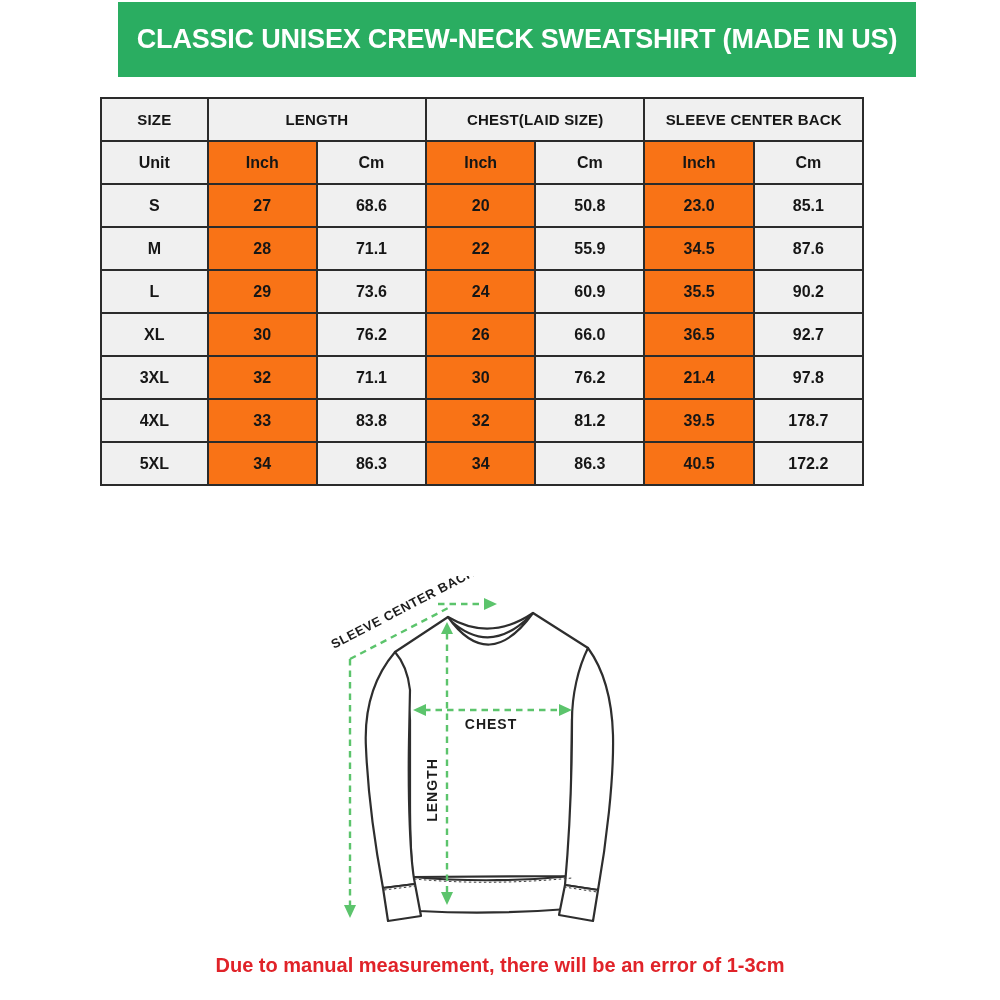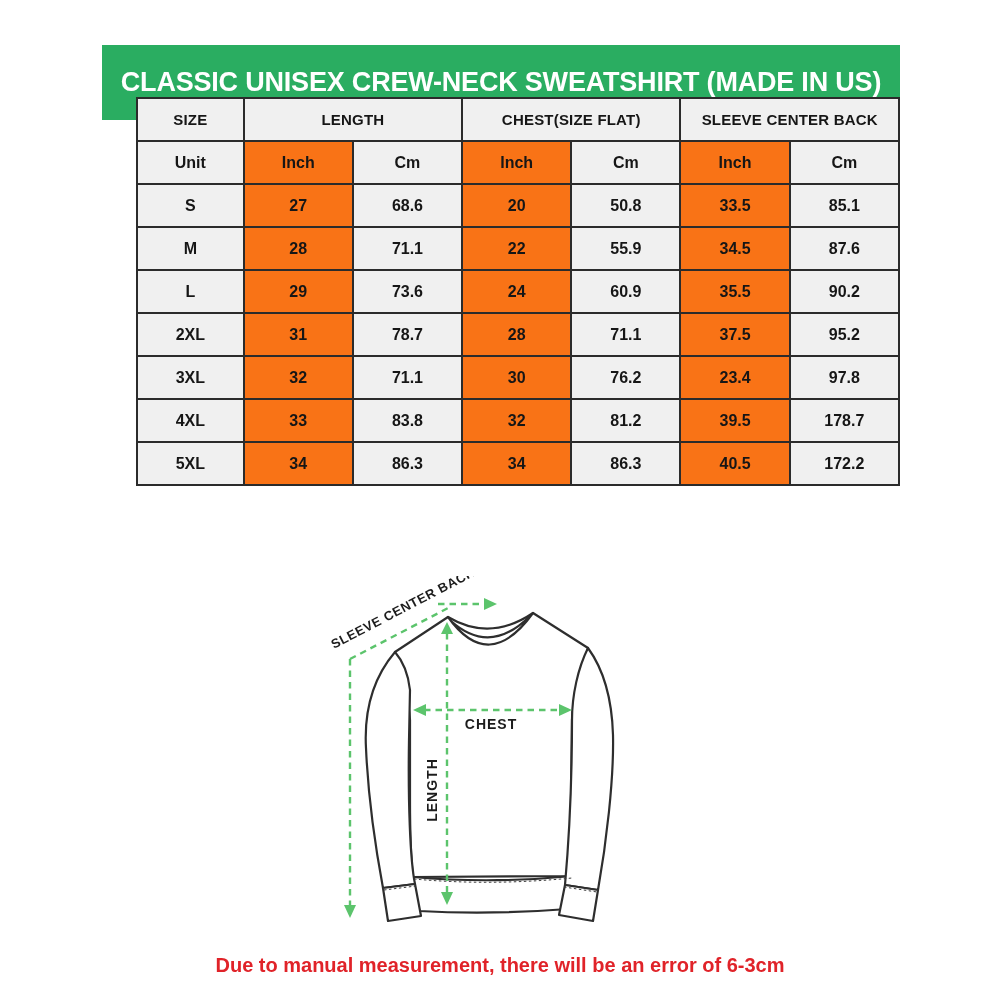--- a/index.html
+++ b/index.html
@@ -4,31 +4,30 @@
 <style>
   html, body { margin: 0; padding: 0; }
   body {
     width: 1000px; height: 1000px;
     background: #ffffff;
     font-family: "Liberation Sans", sans-serif;
     position: relative;
     overflow: hidden;
   }
   .banner {
-    position: absolute; left: 102px; top: 2px;
+    position: absolute; left: 118px; top: 2px;
     width: 798px; height: 75px;
     background: #2aad61;
     color: #ffffff;
     display: flex; align-items: center; justify-content: center;
     font-weight: 700; font-size: 27px; letter-spacing: -0.2px;
     white-space: nowrap;
-    margin-top: 43px;
   }
   table.size-chart {
-    position: absolute; left: 136px; top: 97px;
+    position: absolute; left: 100px; top: 97px;
     width: 764px;
     border-collapse: collapse;
     table-layout: fixed;
     border: 2px solid #2b2b2b;
   }
   table.size-chart th, table.size-chart td {
     border: 2px solid #2b2b2b;
     height: 41px;
     text-align: center;
     vertical-align: middle;
@@ -71,41 +70,41 @@
       <col style="width:14.33%">
     <col style="width:14.33%">
       <col style="width:14.33%">
     <col style="width:14.34%">
       <col style="width:14.34%">
   </colgroup>
   <thead>
     <tr>
       <th>SIZE</th>
       <th colspan="2">LENGTH</th>
-      <th colspan="2">CHEST(SIZE FLAT)</th>
+      <th colspan="2">CHEST(LAID SIZE)</th>
       <th colspan="2">SLEEVE CENTER BACK</th>
     </tr>
   </thead>
   <tbody>
       <tr>
         <td class="shade">Unit</td>
         <td class="plain">Inch</td>
         <td class="shade">Cm</td>
         <td class="plain">Inch</td>
         <td class="shade">Cm</td>
         <td class="plain">Inch</td>
         <td class="shade">Cm</td>
       </tr>
       <tr>
         <td class="shade">S</td>
         <td class="plain">27</td>
         <td class="shade">68.6</td>
         <td class="plain">20</td>
         <td class="shade">50.8</td>
-        <td class="plain">33.5</td>
+        <td class="plain">23.0</td>
         <td class="shade">85.1</td>
       </tr>
       <tr>
         <td class="shade">M</td>
         <td class="plain">28</td>
         <td class="shade">71.1</td>
         <td class="plain">22</td>
         <td class="shade">55.9</td>
         <td class="plain">34.5</td>
         <td class="shade">87.6</td>
@@ -113,35 +112,35 @@
       <tr>
         <td class="shade">L</td>
         <td class="plain">29</td>
         <td class="shade">73.6</td>
         <td class="plain">24</td>
         <td class="shade">60.9</td>
         <td class="plain">35.5</td>
         <td class="shade">90.2</td>
       </tr>
       <tr>
-        <td class="shade">2XL</td>
-        <td class="plain">31</td>
-        <td class="shade">78.7</td>
-        <td class="plain">28</td>
-        <td class="shade">71.1</td>
-        <td class="plain">37.5</td>
-        <td class="shade">95.2</td>
+        <td class="shade">XL</td>
+        <td class="plain">30</td>
+        <td class="shade">76.2</td>
+        <td class="plain">26</td>
+        <td class="shade">66.0</td>
+        <td class="plain">36.5</td>
+        <td class="shade">92.7</td>
       </tr>
       <tr>
         <td class="shade">3XL</td>
         <td class="plain">32</td>
         <td class="shade">71.1</td>
         <td class="plain">30</td>
         <td class="shade">76.2</td>
-        <td class="plain">23.4</td>
+        <td class="plain">21.4</td>
         <td class="shade">97.8</td>
       </tr>
       <tr>
         <td class="shade">4XL</td>
         <td class="plain">33</td>
         <td class="shade">83.8</td>
         <td class="plain">32</td>
         <td class="shade">81.2</td>
         <td class="plain">39.5</td>
         <td class="shade">178.7</td>
@@ -202,14 +201,14 @@
       <polygon points="559,704 559,716 572,710"></polygon>
     </g>
 
     <text class="svg-label" x="334" y="649" font-size="13" letter-spacing="0.6" transform="rotate(-27.5 334 649)">SLEEVE CENTER BACK</text>
     <text class="svg-label" x="491" y="729" font-size="14" letter-spacing="1" text-anchor="middle">CHEST</text>
     <text class="svg-label" x="437" y="790" font-size="14" letter-spacing="1" text-anchor="middle" transform="rotate(-90 437 790)">LENGTH</text>
   </svg>
 </div>
 
 <div class="footer-note">
-  <span>Due to manual measurement, there will be an error of 6-3cm</span>
+  <span>Due to manual measurement, there will be an error of 1-3cm</span>
 </div>
 
 </body></html>

